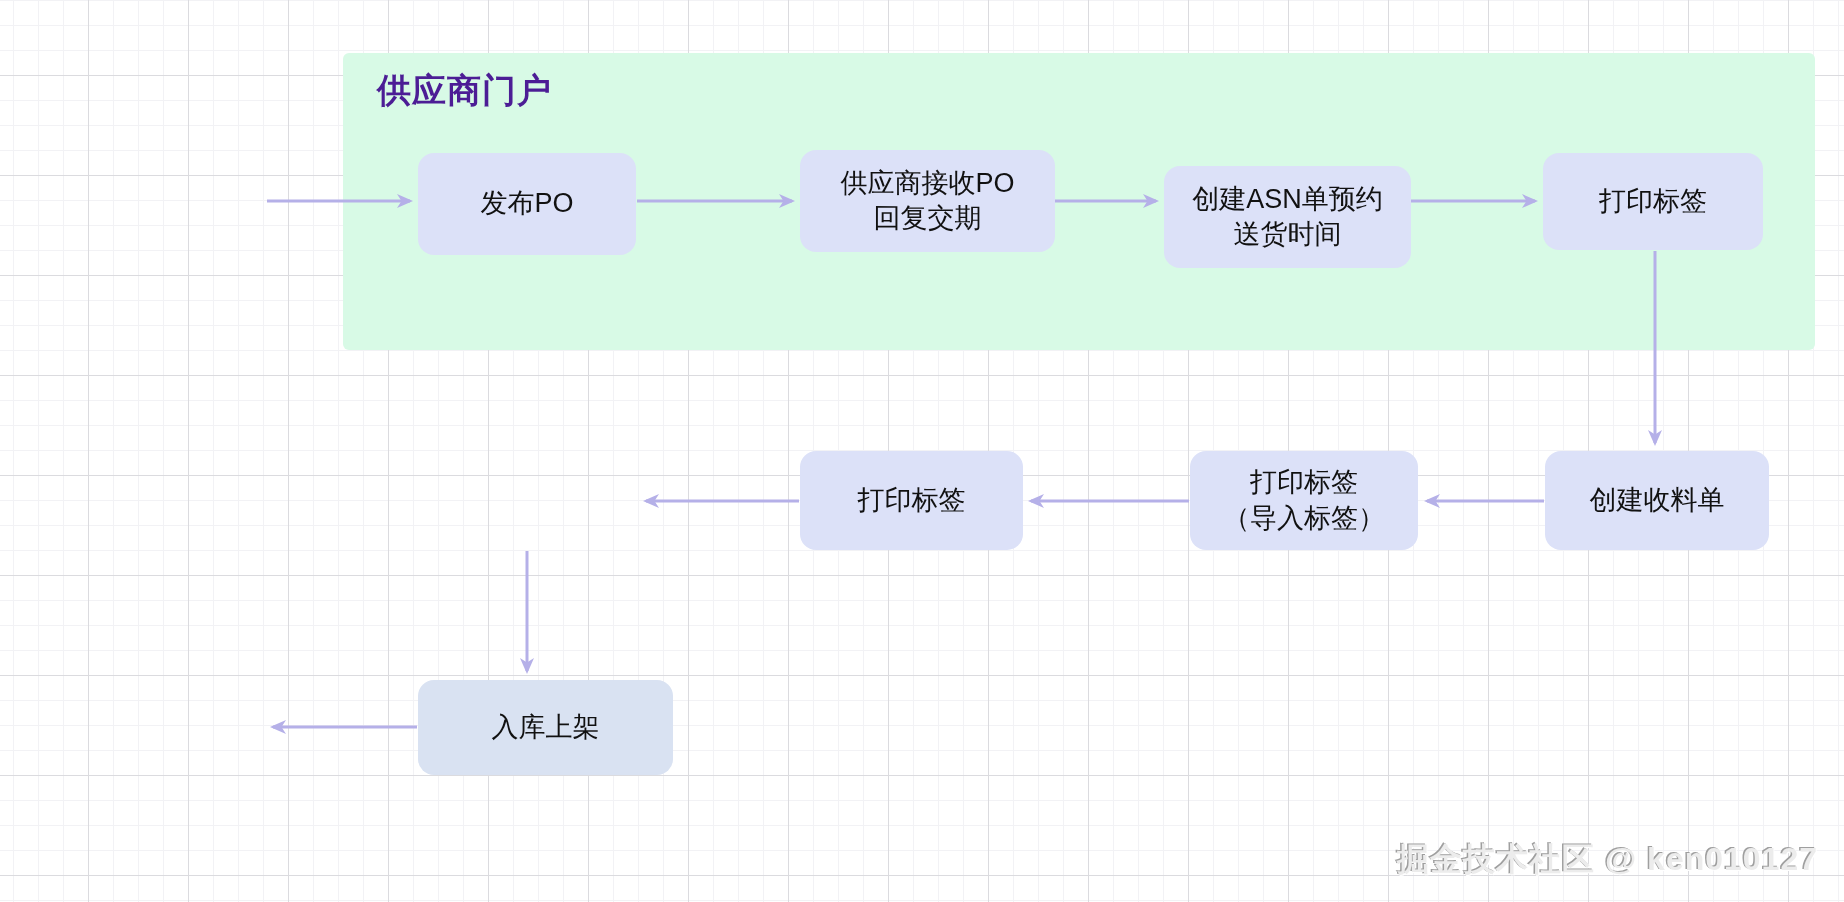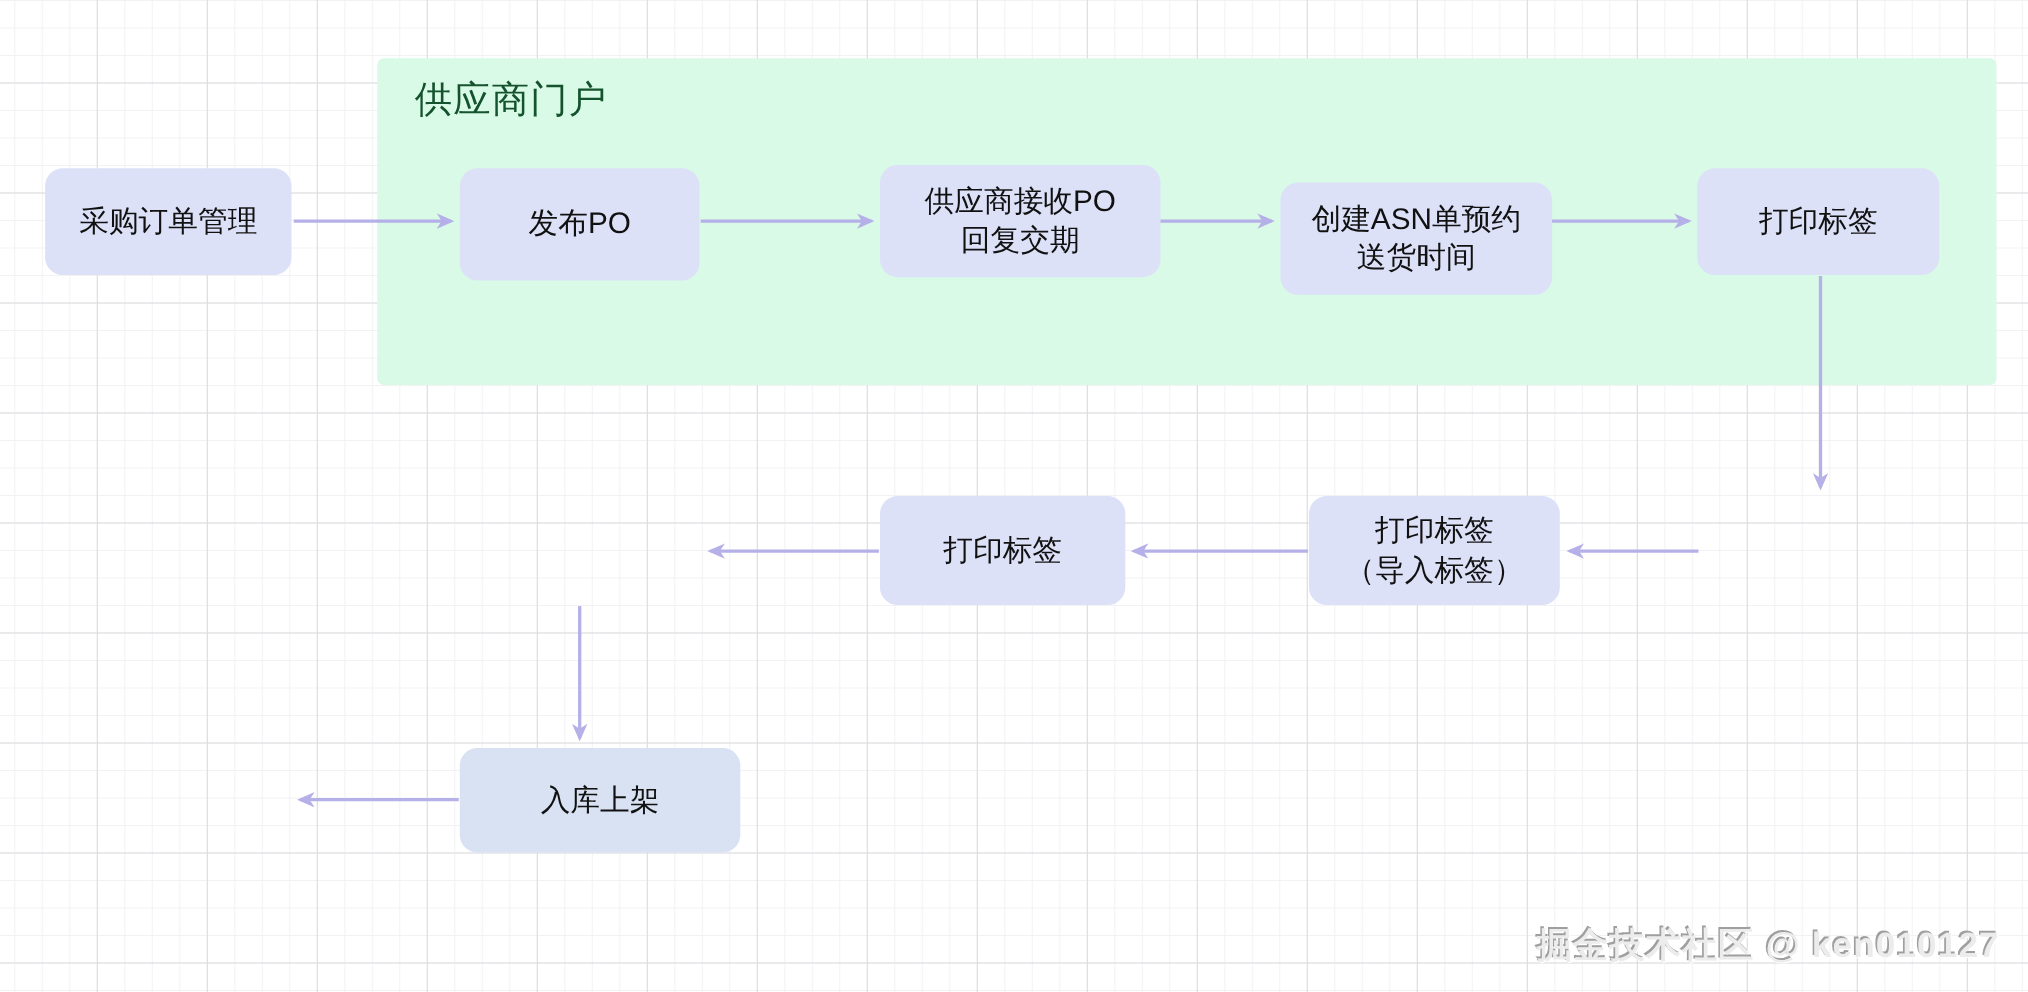--- a/index.html
+++ b/index.html
@@ -32,22 +32,22 @@
     height: 297px;
     background: #d8fae6;
     border-radius: 6px;
     z-index: 1;
   }
   .portal-title {
     position: absolute;
     left: 34px;
     top: 15px;
     font-size: 34px;
-    font-weight: 400;
-    color: #14532d;
+    font-weight: 700;
+    color: #4c1d95;
     letter-spacing: 1px;
   }
 
   
   .arrows {
     position: absolute;
     left: 0;
     top: 0;
     z-index: 2;
   }
@@ -114,27 +114,27 @@
       <line x1="1389" y1="201" x2="1535" y2="201" marker-end="url(#ah)"></line>
       <line x1="1655" y1="251" x2="1655" y2="443" marker-end="url(#ah)"></line>
       <line x1="1544" y1="501" x2="1427" y2="501" marker-end="url(#ah)"></line>
       <line x1="1189" y1="501" x2="1031" y2="501" marker-end="url(#ah)"></line>
       <line x1="799" y1="501" x2="646" y2="501" marker-end="url(#ah)"></line>
       <line x1="527" y1="551" x2="527" y2="671" marker-end="url(#ah)"></line>
       <line x1="417" y1="727" x2="273" y2="727" marker-end="url(#ah)"></line>
     </g>
   </svg>
 
-  <div class="node n-po">采购订单管理</div>
   <div class="node n-publish">发布PO</div>
   <div class="node n-receive">供应商接收PO
 回复交期</div>
   <div class="node n-asn">创建ASN单预约
 送货时间</div>
   <div class="node n-print">打印标签</div>
+  <div class="node n-receipt">创建收料单</div>
   <div class="node n-import">打印标签
 （导入标签）</div>
   <div class="node n-scan">打印标签</div>
   <div class="node n-putaway">入库上架</div>
 
   <div class="watermark">掘金技术社区 @ ken010127</div>
 
 </div>
 
 </body></html>

